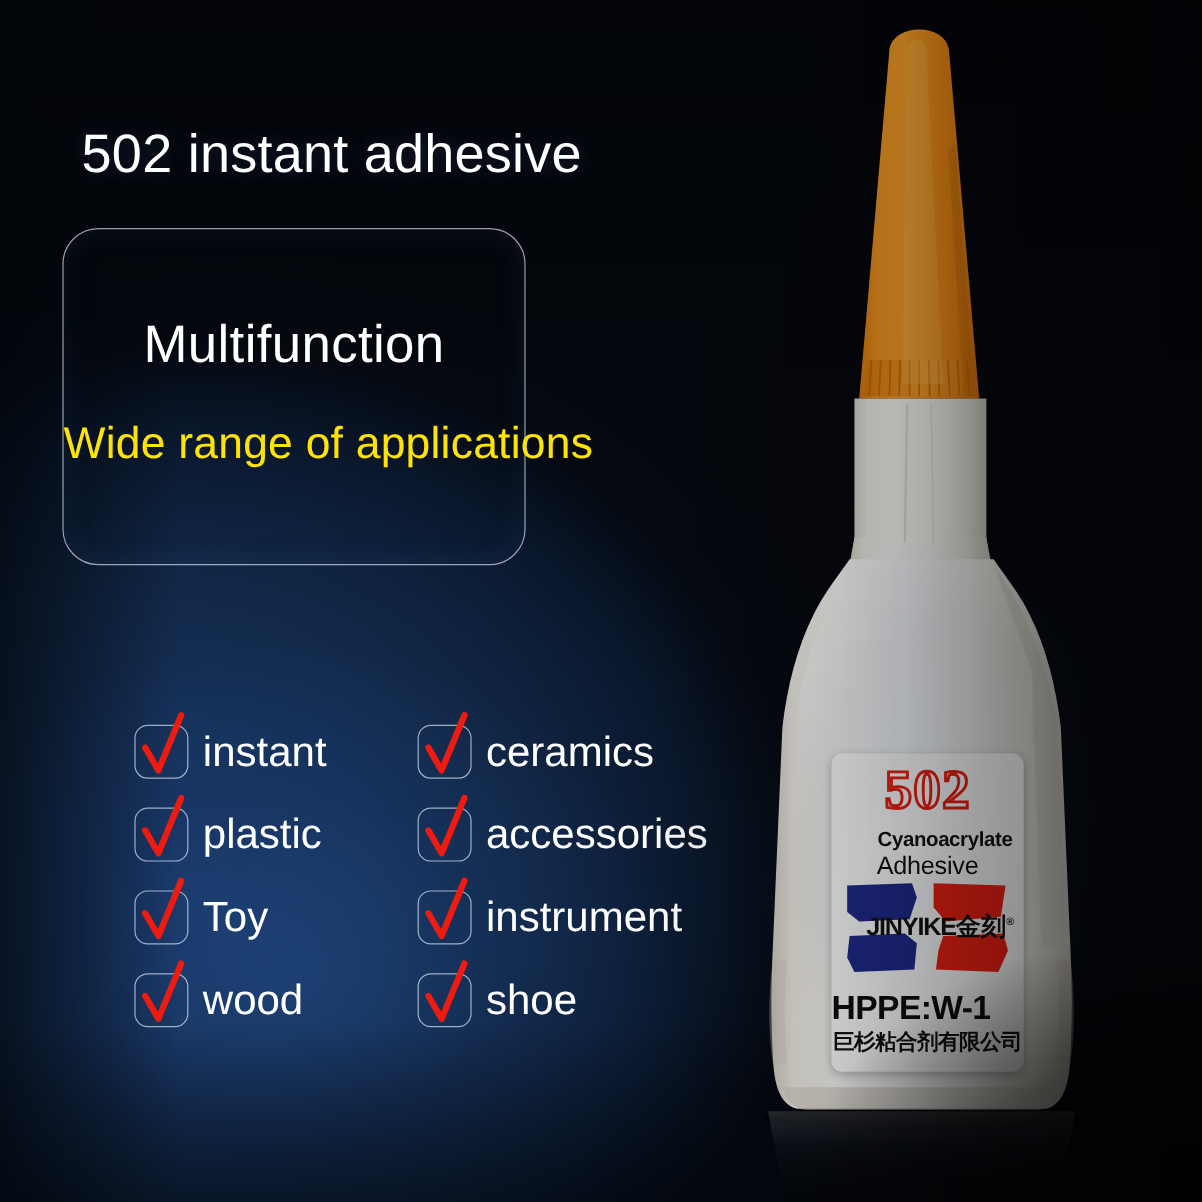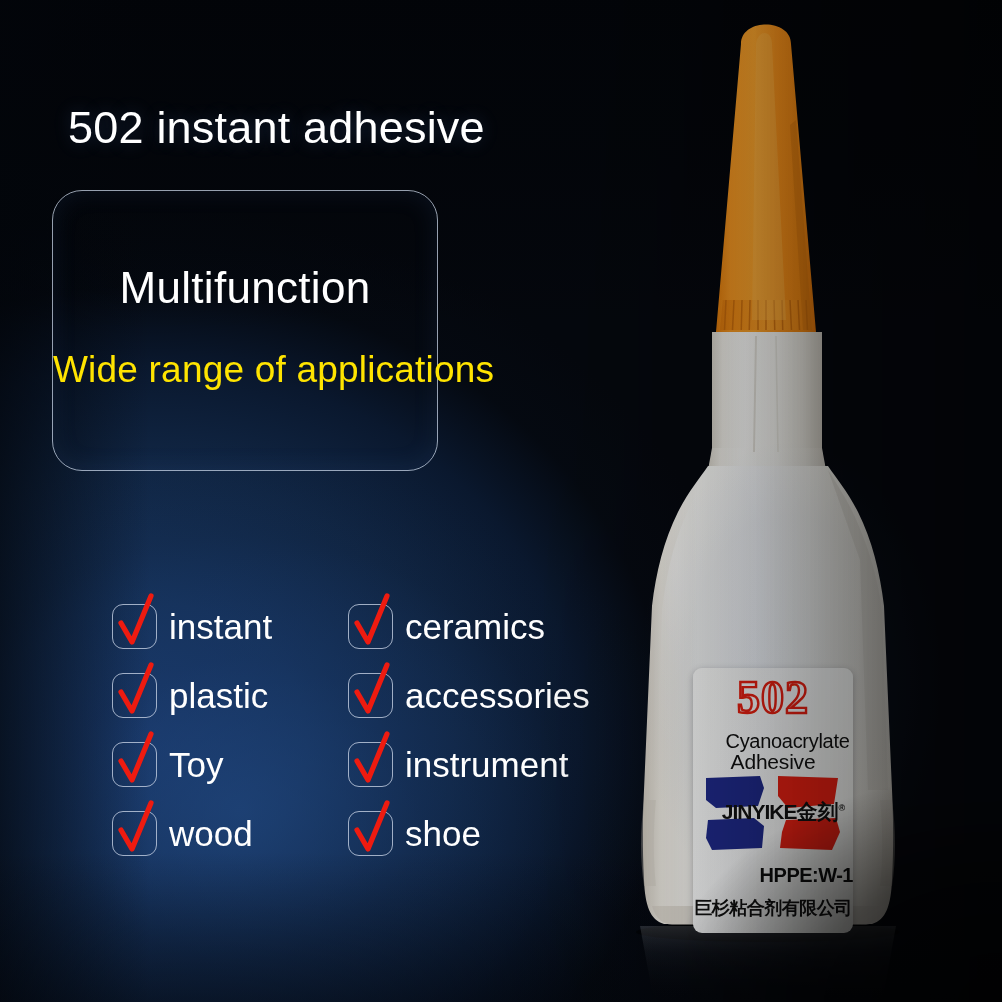--- a/index.html
+++ b/index.html
@@ -187,43 +187,42 @@
   .label-box {
     position: absolute;
     left: 693px;
     top: 628px;
     width: 160px;
     height: 265px;
     border-radius: 9px;
     background: linear-gradient(105deg,#fdfdfb 0%, #ffffff 38%, #f7f6f2 78%, #eceae4 100%);
     box-shadow: 0 2px 7px rgba(40,40,50,0.30);
     overflow: hidden;
-    margin-top: 40px;
   }
   .lbl-502 {
     position: absolute;
     left: 0; right: 0;
     top: 6px;
     text-align: center;
     font-family: "Liberation Serif", serif;
     font-size: 46px;
     font-weight: 700;
     letter-spacing: 1px;
     color: #ffffff;
     -webkit-text-stroke: 2.4px #ee2012;
     text-shadow: 0 0 1px #ffb400, 0 1px 0 #ffd000;
     line-height: 1.05;
   }
   .lbl-cyano {
     position: absolute;
     left: 0; right: 0;
     top: 62px;
     text-align: center;
-    font-size: 20px;
-    font-weight: 400;
+    font-size: 17px;
+    font-weight: 700;
     color: #101010;
     letter-spacing: -0.3px;
     line-height: 1.18;
     padding-left: 29px;
   }
   .lbl-adh {
     position: absolute;
     left: 0; right: 0;
     top: 82px;
     text-align: center;
@@ -249,22 +248,22 @@
   .lbl-brand .cn {
     font-family: "DejaVu Sans", sans-serif;
     font-size: 21px;
     letter-spacing: 0;
   }
   .lbl-brand .reg { font-size: 9px; vertical-align: super; }
   .lbl-hppe {
     position: absolute;
     left: 0; right: 0;
     top: 196px;
-    text-align: right;
-    font-size: 20px;
+    text-align: left;
+    font-size: 28px;
     font-weight: 700;
     color: #0d0d0d;
     letter-spacing: -0.5px;
   }
   .lbl-cn-company {
     position: absolute;
     left: 0; right: 0;
     top: 228px;
     text-align: center;
     font-family: "DejaVu Sans", sans-serif;

